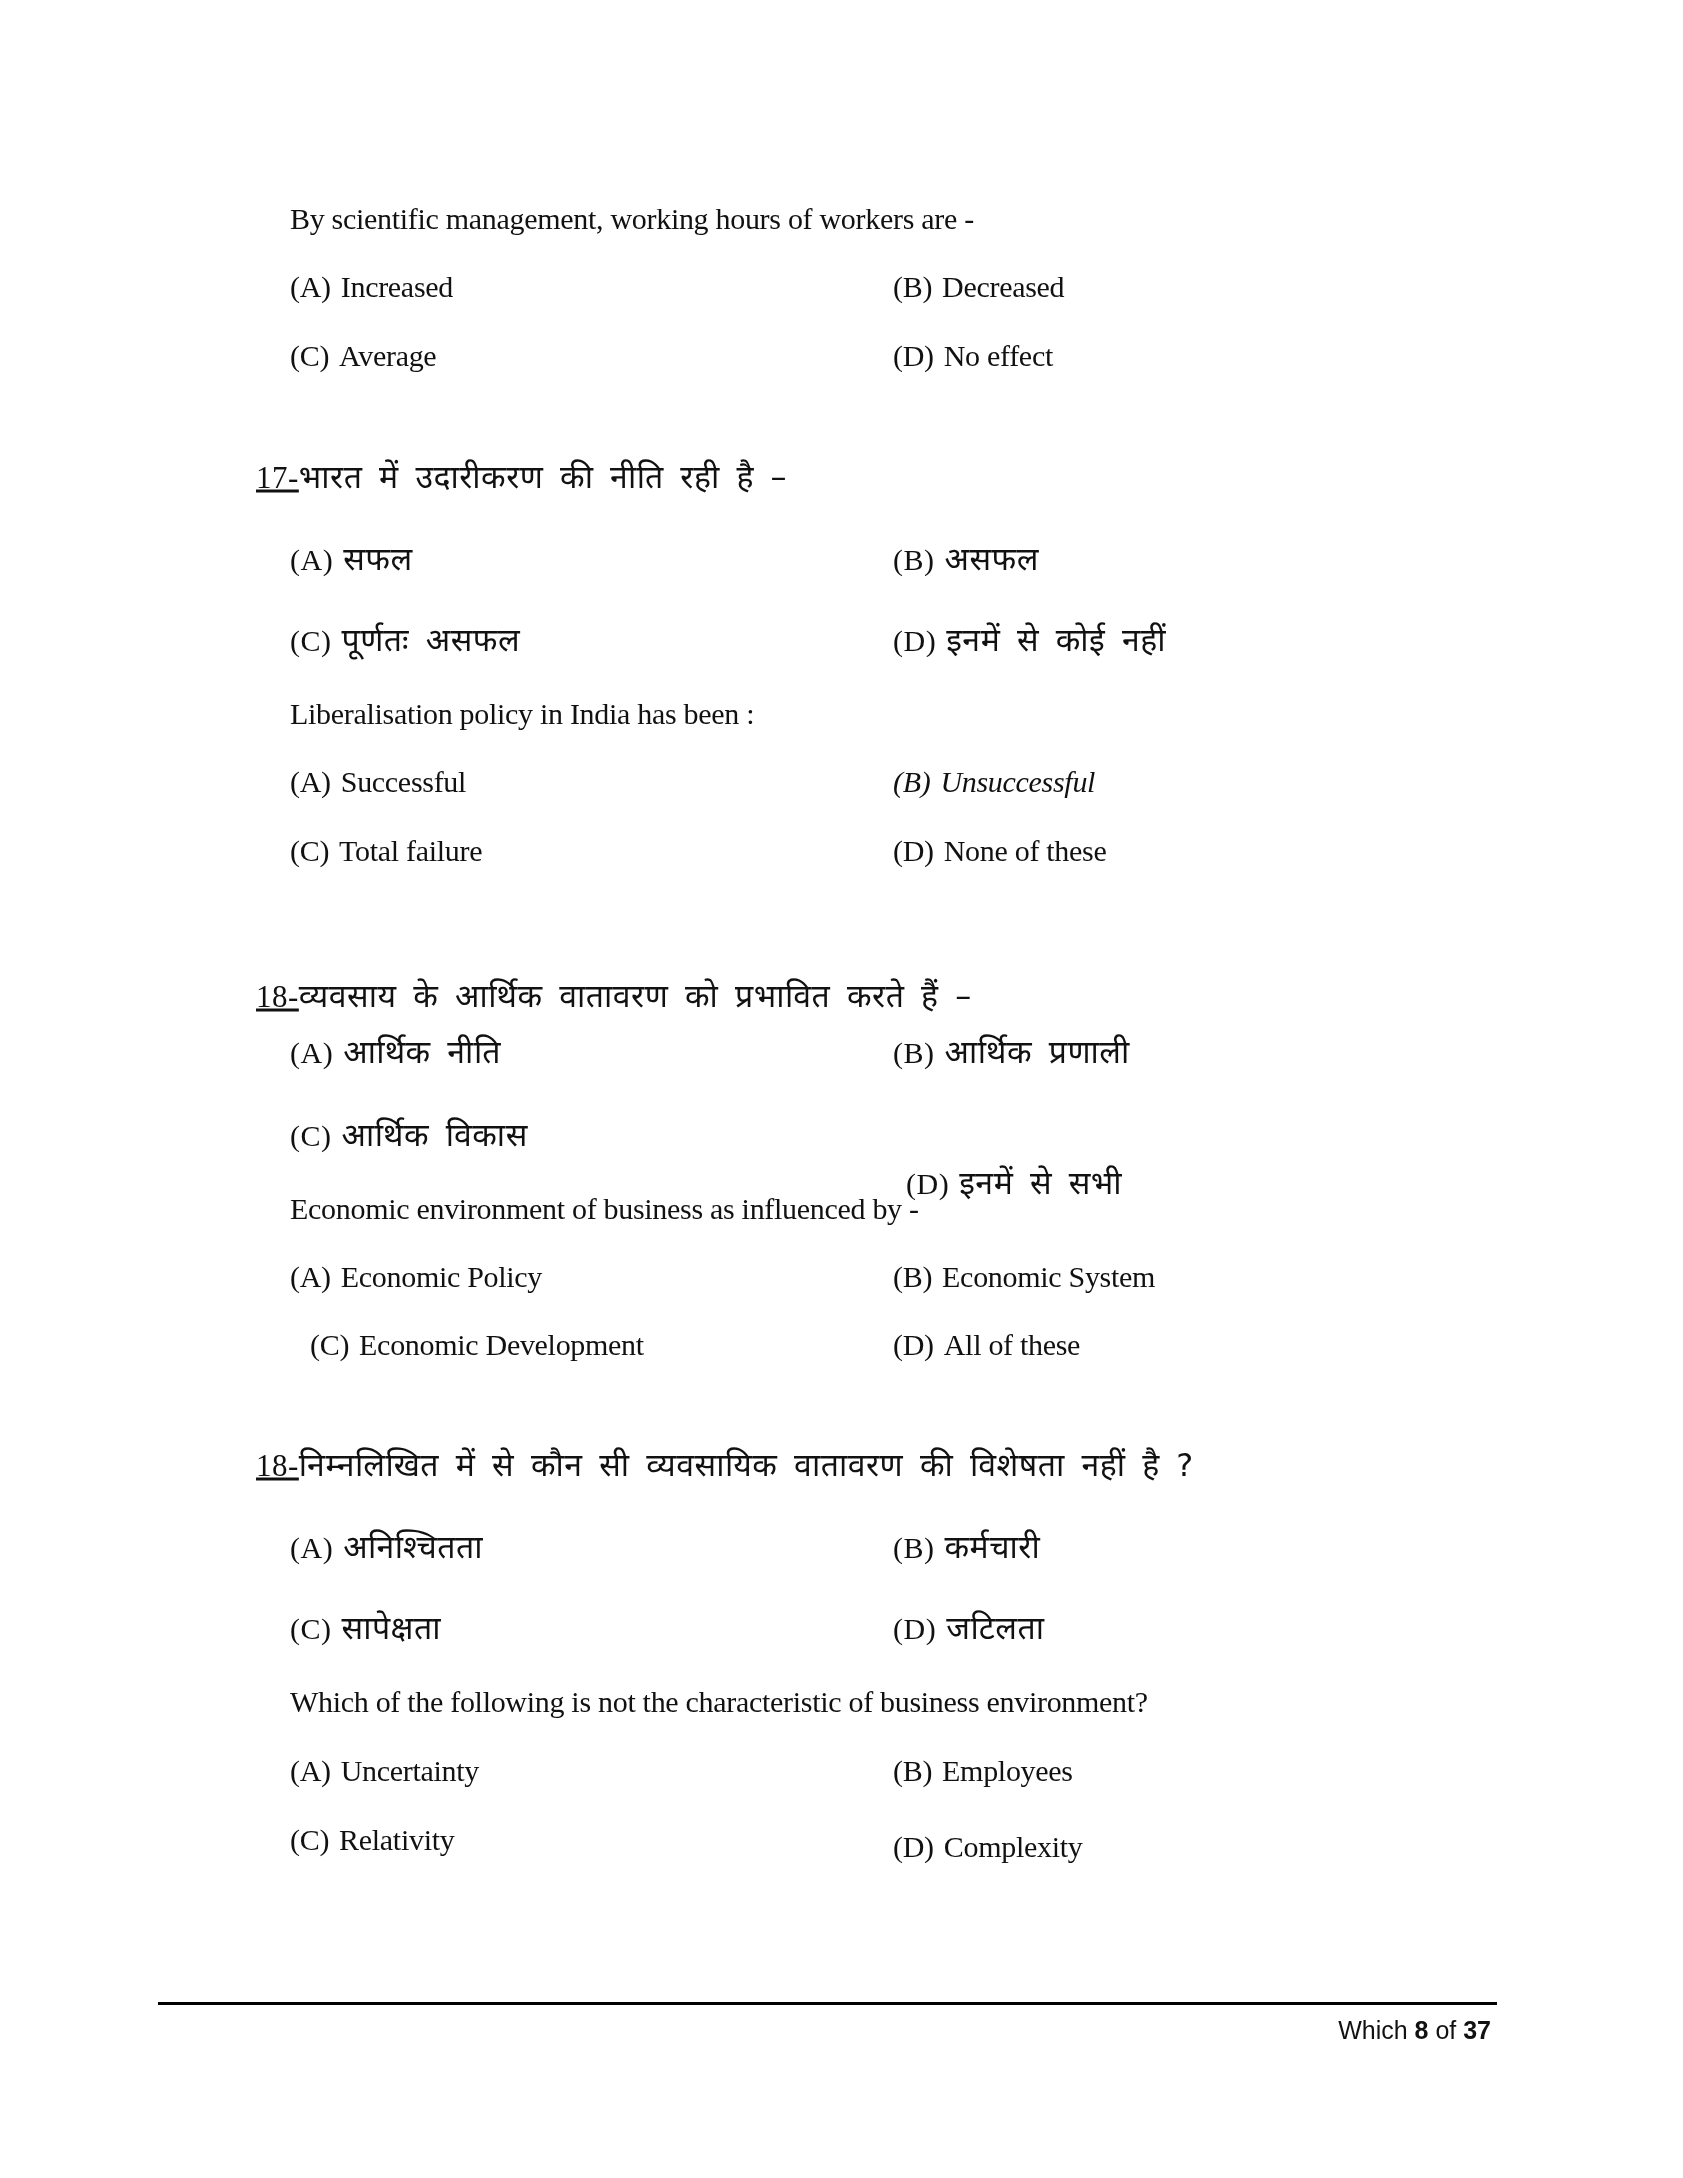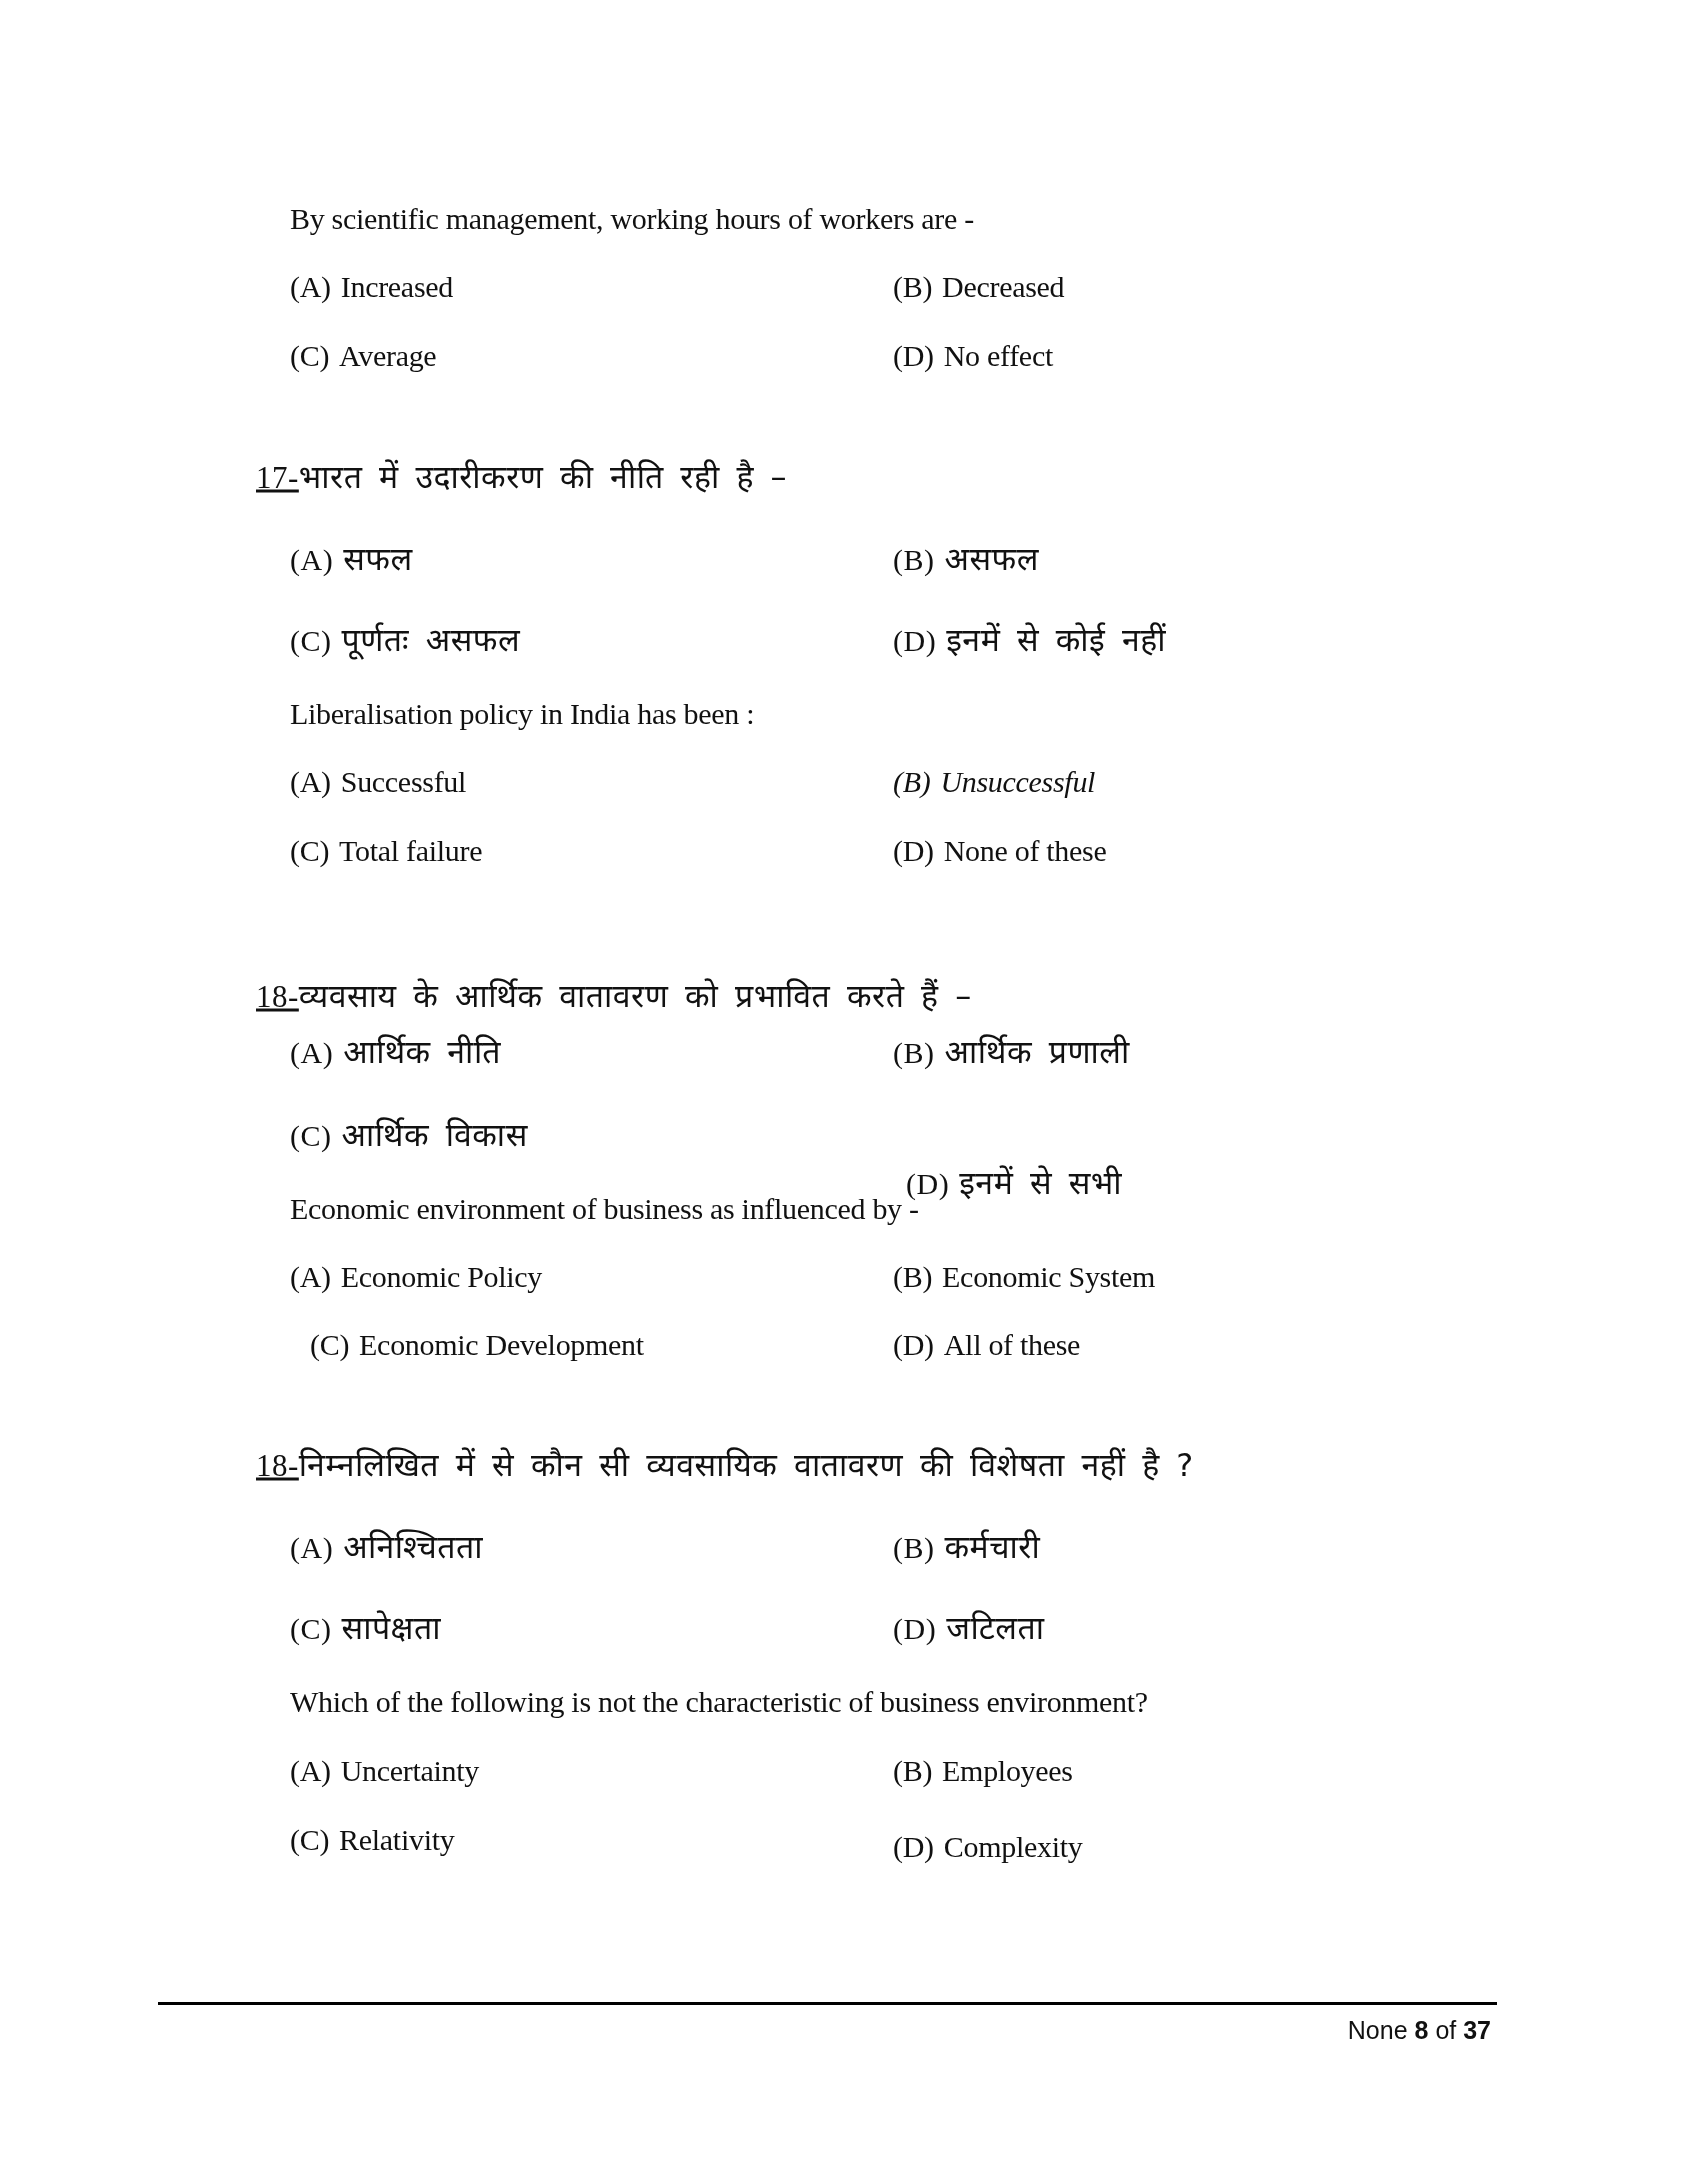--- a/index.html
+++ b/index.html
@@ -54,14 +54,14 @@
 <div class="line hi" style="left:290px; top:1626px;"><span class="lbl">(C)</span><span>सापेक्षता</span></div>
 <div class="line hi" style="left:893px; top:1626px;"><span class="lbl">(D)</span><span>जटिलता</span></div>
 
 <div class="line en" style="left:290px; top:1702px;">Which of the following is not the characteristic of business environment?</div>
 <div class="line en" style="left:290px; top:1771px;"><span class="lbl">(A)</span><span>Uncertainty</span></div>
 <div class="line en" style="left:893px; top:1771px;"><span class="lbl">(B)</span><span>Employees</span></div>
 <div class="line en" style="left:290px; top:1840px;"><span class="lbl">(C)</span><span>Relativity</span></div>
 <div class="line en" style="left:893px; top:1840px;margin-top:7px;"><span class="lbl">(D)</span><span>Complexity</span></div>
 
 <div class="rule"></div>
-<div class="footer"><span>None </span><b>8</b><span> of </span><b>37</b></div>
+<div class="footer"><span>Which </span><b>8</b><span> of </span><b>37</b></div>
 
 
 </body></html>

